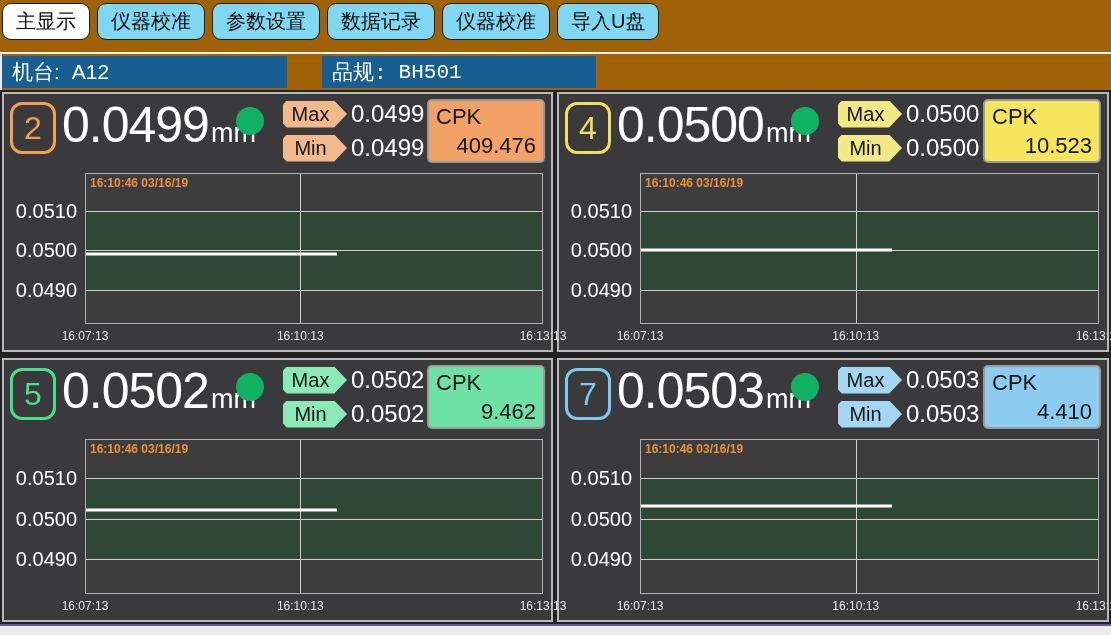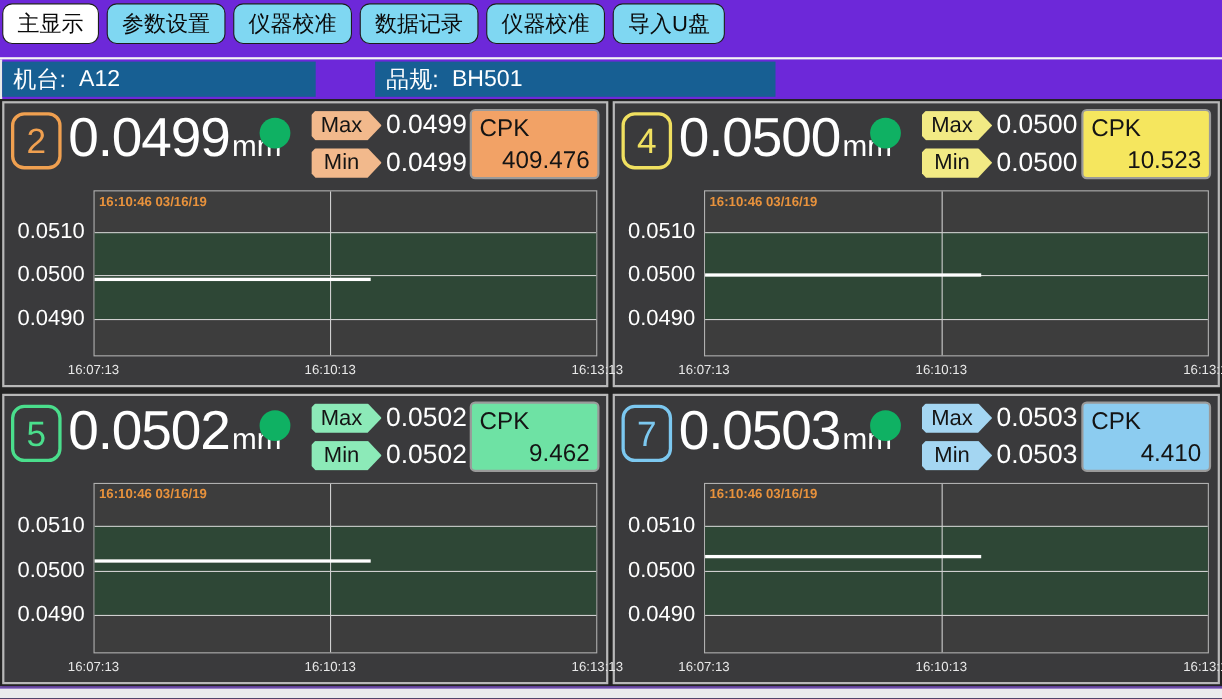--- a/index.html
+++ b/index.html
@@ -1,37 +1,37 @@
 <!DOCTYPE html>
 <html><head>
 <meta charset="utf-8">
 <style>
   * { margin:0; padding:0; box-sizing:border-box; }
   html,body { width:1111px; height:635px; overflow:hidden; }
   body { font-family:"Liberation Sans","DejaVu Sans",sans-serif; background:#3a3a3a; }
-  .screen { position:relative; width:1111px; height:635px; background:#6d28d9; overflow:hidden; }
+  .screen { position:relative; width:1111px; height:635px; background:#a16207; overflow:hidden; }
 
   
   .tabbar { position:absolute; left:2px; top:3px; display:flex; gap:7px; }
   .tab { height:37px; padding:0 13px; display:flex; align-items:center; justify-content:center;
          background:#7fd7f2; color:#0a0a0a; border:1px solid #1c1c1c; border-radius:9px;
          font-size:20px; cursor:pointer; white-space:nowrap; }
   .tab.active { background:#ffffff; }
 
   
   .top-sep { position:absolute; left:0; top:52px; width:1111px; height:2px; background:#f5f5f5; }
   .left-edge { position:absolute; left:0; top:54px; width:2px; height:570px; background:#e9e9e9; }
   .bottom-purple { position:absolute; left:0; top:624px; width:1111px; height:2px; background:#6b4fa0; }
   .bottom-white { position:absolute; left:0; top:626px; width:1111px; height:9px; background:#ebebed; }
 
   
   .hdr-bar { position:absolute; top:56px; height:32px; background:#175f93; color:#ffffff;
              display:flex; align-items:center; font-size:21px; padding-left:10px; }
   .hdr-machine { left:2px; width:285px; }
-  .hdr-product { left:341px; width:364px; }
+  .hdr-product { left:322px; width:274px;font-family:Liberation Mono, monospace; }
   .hdr-bar .val { margin-left:12px; }
 
   
   .panels { position:absolute; left:0; top:90px; width:1111px; height:534px; background:#232323;
             display:grid; grid-template-columns:551px 552px; grid-template-rows:260px 1fr;
             column-gap:4px; row-gap:6px; padding:2px; }
   .panel { position:relative; background:#3a3a3c; border:2px solid #b8b8b8; overflow:visible; }
 
   
   .phead { position:absolute; left:0; top:0; right:0; height:78px; }
@@ -71,22 +71,22 @@
   .xlab { position:absolute; top:5px; transform:translateX(-50%); color:#e8e8e8; font-size:12px;
           white-space:nowrap; z-index:5; }
 </style>
 </head>
 <body>
 
 <div class="screen">
 
   <div class="tabbar">
     <button class="tab active">主显示</button>
+    <button class="tab">仪器校准</button>
     <button class="tab">参数设置</button>
-    <button class="tab">仪器校准</button>
     <button class="tab">数据记录</button>
     <button class="tab">仪器校准</button>
     <button class="tab">导入U盘</button>
   </div>
 
   <div class="top-sep"></div>
   <div class="left-edge"></div>
 
   <div class="hdr-bar hdr-machine">
     <span>机台:</span>

